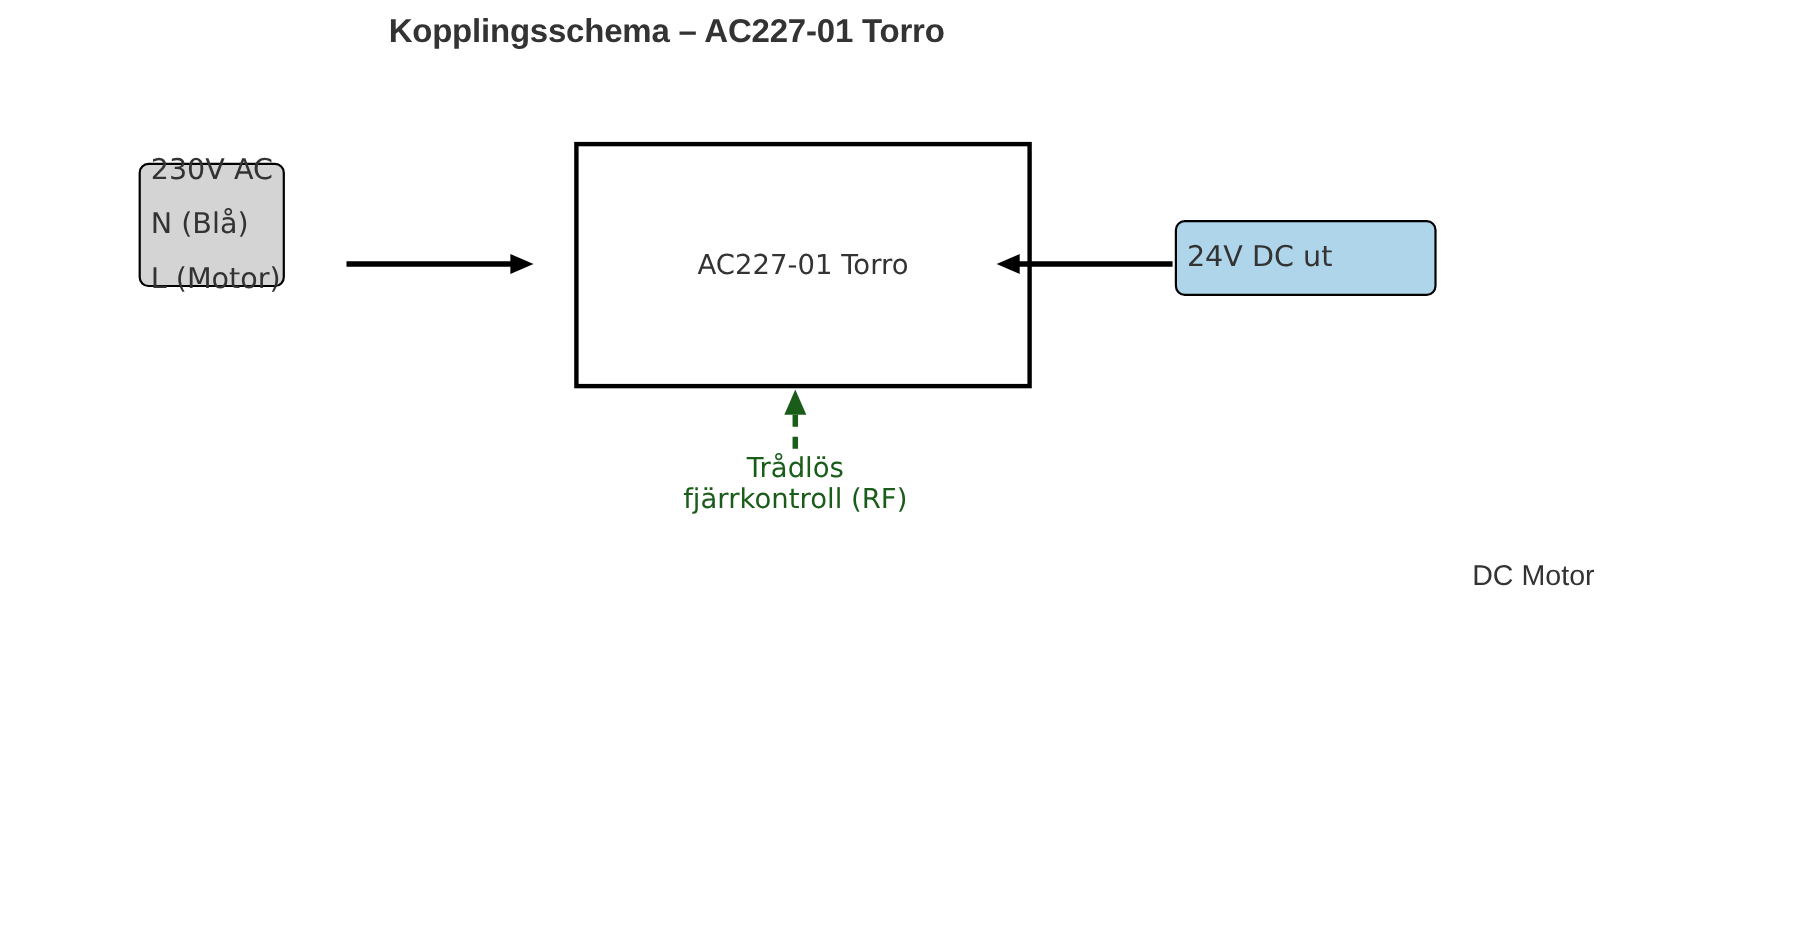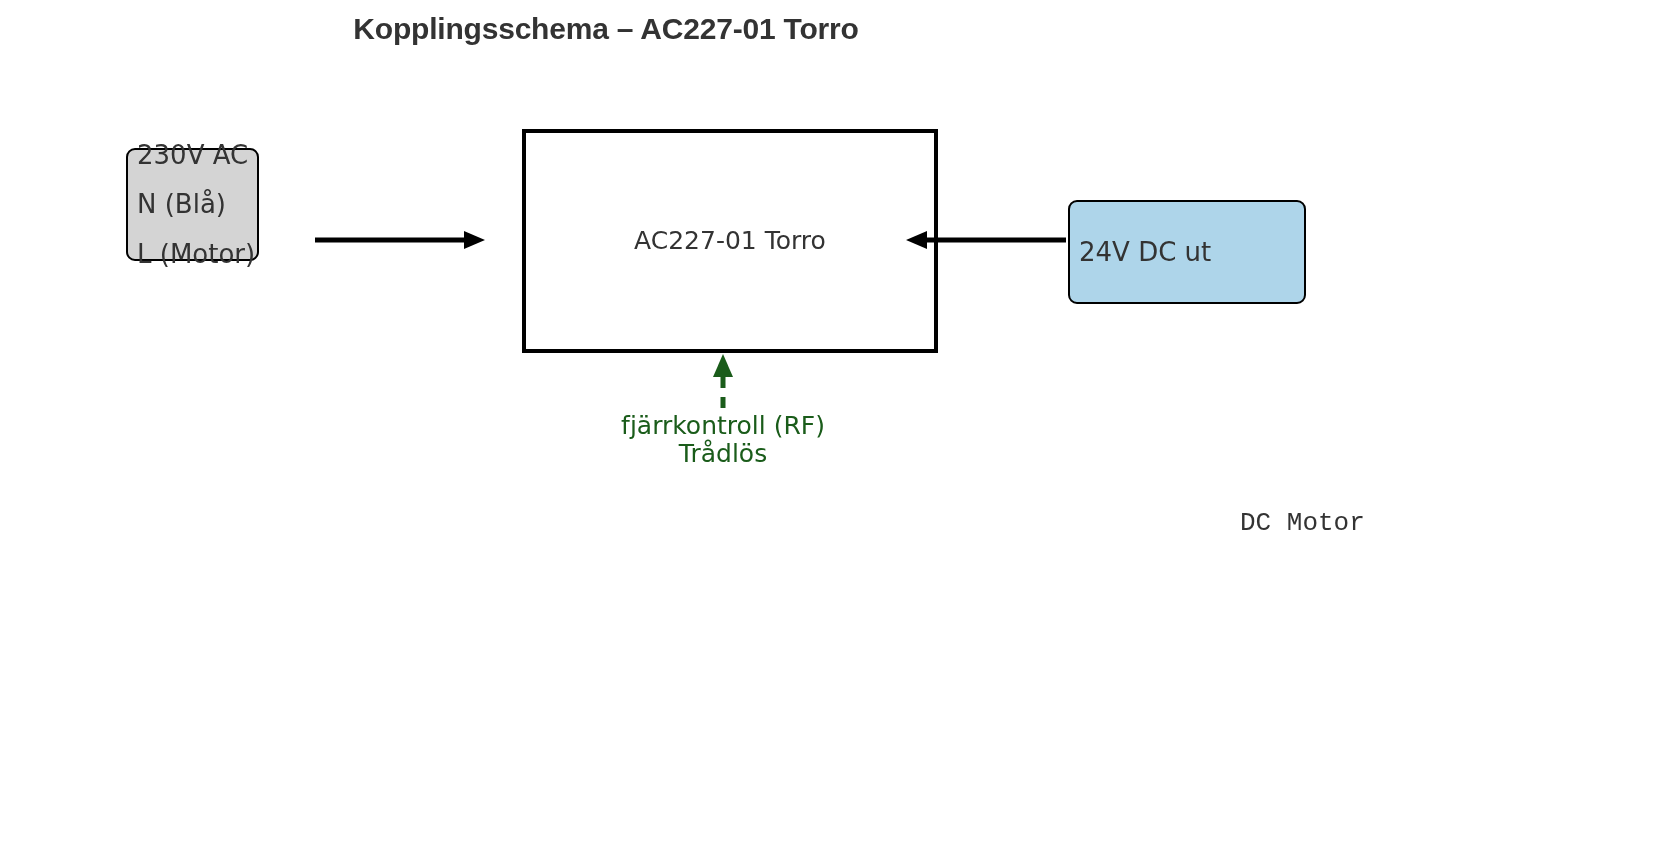--- a/index.html
+++ b/index.html
@@ -82,21 +82,21 @@
     font-size: 25px;
     text-align: center;
     margin-left: 35px;
   }
 
   
   .node-output {
     left: 1068px;
     top: 200px;
     width: 238px;
-    height: 104px;
+    height: 69px;
     background: #aed5ea;
     border: 2.6px solid #000000;
     border-radius: 9px;
     font-size: 26px;
     align-items: flex-start;
     padding-left: 9px;
   }
 
   
   #arrow-layer {
@@ -120,22 +120,22 @@
     color: #1a5c1a;
     white-space: nowrap;
   }
 
   
   .loose-caption {
     position: absolute;
     left: 1240px;
     top: 508px;
     width: 308px;
-    text-align: left;
-    font-family: Liberation Mono, monospace;
+    text-align: center;
+    font-family: Liberation Sans, sans-serif;
     font-size: 26px;
     color: #333333;
     white-space: nowrap;
   }
 </style>
 </head>
 <body>
 
 <div id="canvas">
 
@@ -167,19 +167,19 @@
       <polygon points="906,240 927,231 927,249" fill="#000000"></polygon>
     </g>
 
     <g>
       <line x1="723" y1="408" x2="723" y2="374" stroke="#1a5c1a" stroke-width="5" stroke-dasharray="11,9"></line>
       <polygon points="723,354 713,377 733,377" fill="#1a5c1a"></polygon>
     </g>
   </svg>
 
   <div class="rf-label">
+    <div>Trådlös</div>
     <div>fjärrkontroll (RF)</div>
-    <div>Trådlös</div>
   </div>
 
   <div class="loose-caption">DC Motor</div>
 
 </div>
 
 </body></html>

